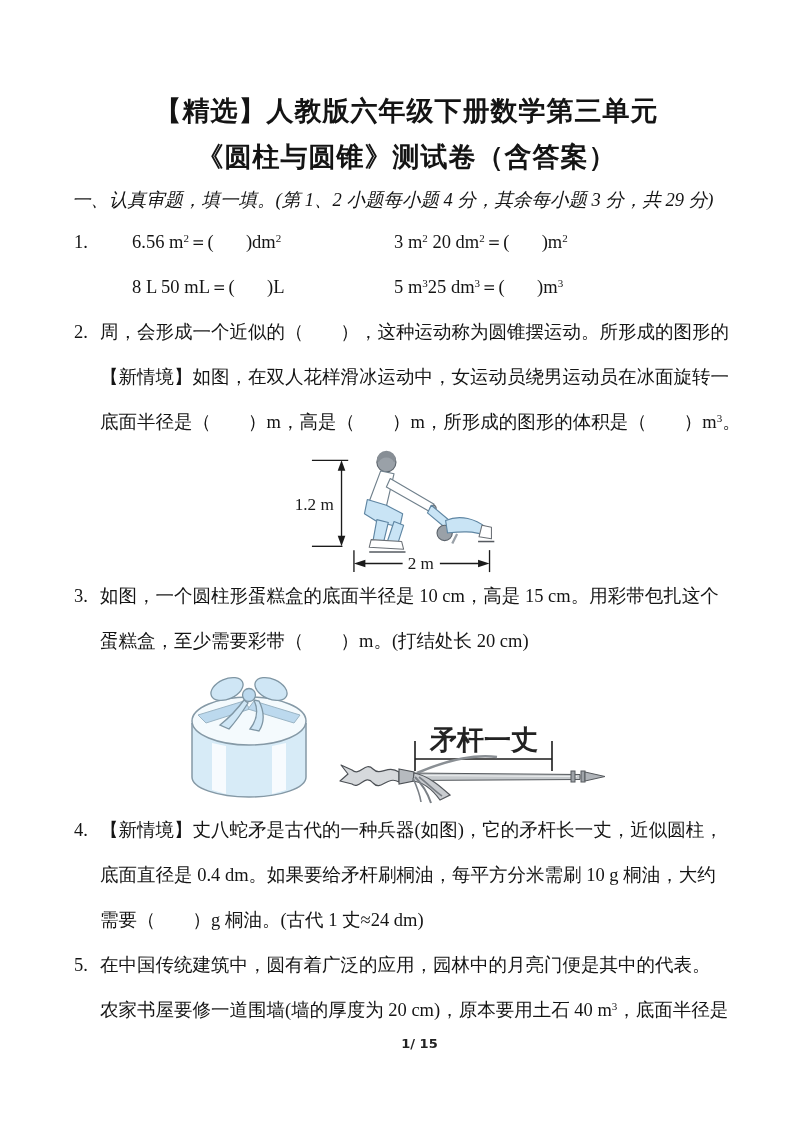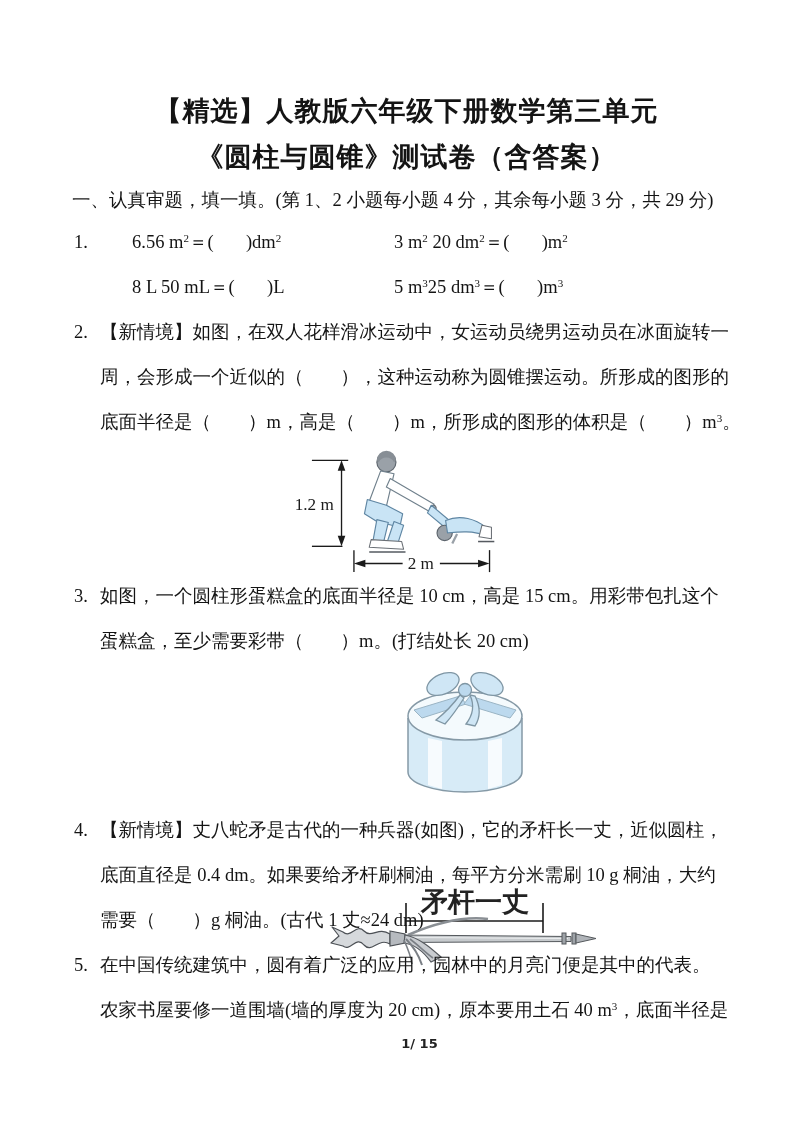--- a/index.html
+++ b/index.html
@@ -18,32 +18,33 @@
     font-weight: bold;
     font-size: 27px;
     line-height: 46px;
     letter-spacing: 1px;
     white-space: nowrap;
   }
   .section-heading {
     font-size: 18.5px;
     line-height: 40px;
     white-space: nowrap;
+    font-style: italic;
   }
   .q { position: relative; padding-left: 28px; font-size: 18.5px; }
   .qnum { position: absolute; left: 2px; top: 0; line-height: 45px; }
   .qline { line-height: 45px; white-space: nowrap; }
   .qline .seg { white-space: pre; }
   sup.sp { font-size: 11px; line-height: 0; vertical-align: 6px; }
 
   .q1row { display: flex; margin-left: 32px; }
   .q1row .col1 { width: 262px; }
 
   .fig-skating { margin: 2px 0 0 218px; }
-  .figrow { display: flex; align-items: center; gap: 28px; margin: 4px 0 0 112px; height: 140px; flex-direction: column; }
+  .figrow { display: flex; align-items: flex-end; gap: 28px; margin: 4px 0 0 112px; height: 140px; }
   .spear-wrap { margin-top: 34px; }
   svg { display: block; }
   .dim-text { font-size: 18px; fill: #1b1b1b; }
   .spear-label { font-size: 27px; font-weight: bold; fill: #222; }
 
   .footer {
     position: absolute;
     left: 0; top: 1036px; width: 100%;
     text-align: center;
     font-family: "DejaVu Sans", "Liberation Sans", sans-serif;
@@ -70,22 +71,22 @@
       <span><span class="seg">3 m</span><sup class="sp">2</sup><span class="seg"> 20 dm</span><sup class="sp">2</sup><span class="seg">＝(&nbsp;&nbsp;&nbsp;&nbsp;&nbsp;&nbsp;&nbsp;)m</span><sup class="sp">2</sup></span>
     </div>
     <div class="qline q1row">
       <span class="col1"><span class="seg">8 L 50 mL＝(&nbsp;&nbsp;&nbsp;&nbsp;&nbsp;&nbsp;&nbsp;)L</span></span>
       <span><span class="seg">5 m</span><sup class="sp">3</sup><span class="seg">25 dm</span><sup class="sp">3</sup><span class="seg">＝(&nbsp;&nbsp;&nbsp;&nbsp;&nbsp;&nbsp;&nbsp;)m</span><sup class="sp">3</sup></span>
     </div>
   </div>
 
   <div class="q">
     <span class="qnum">2.</span>
+    <div class="qline">周，会形成一个近似的（　　），这种运动称为圆锥摆运动。所形成的图形的</div>
     <div class="qline">【新情境】如图，在双人花样滑冰运动中，女运动员绕男运动员在冰面旋转一</div>
-    <div class="qline">周，会形成一个近似的（　　），这种运动称为圆锥摆运动。所形成的图形的</div>
     <div class="qline"><span class="seg">底面半径是（　　）m，高是（　　）m，所形成的图形的体积是（　　）m</span><sup class="sp">3</sup><span class="seg">。</span></div>
   </div>
 
   <div class="fig-skating">
     <svg width="210" height="127" viewBox="0 0 210 133">
 
       <g stroke="#1b1b1b" stroke-width="1.4">
         <line x1="18" y1="14" x2="56" y2="14"></line>
         <line x1="18" y1="104" x2="50" y2="104"></line>
         <line x1="49" y1="21" x2="49" y2="97"></line>

